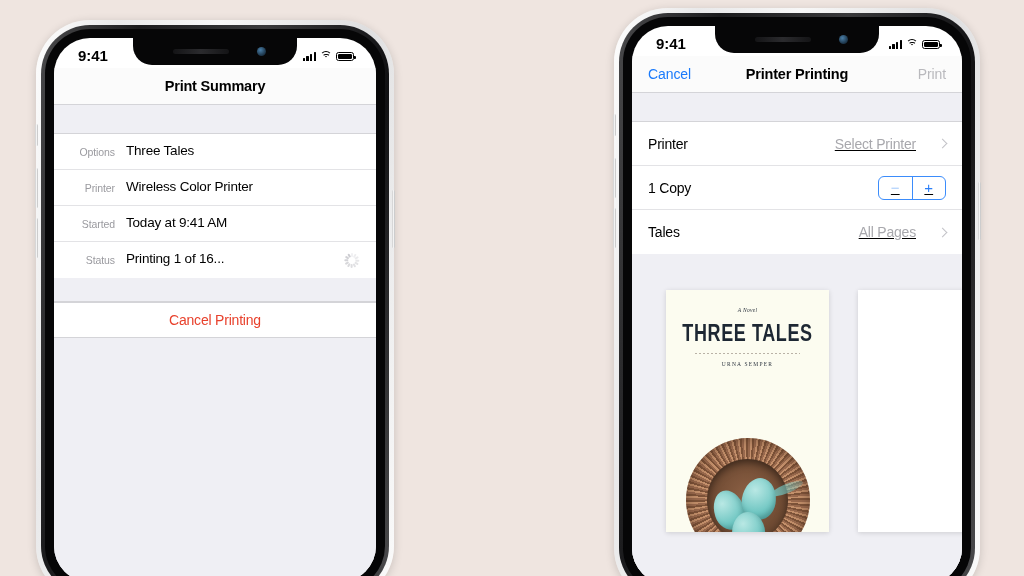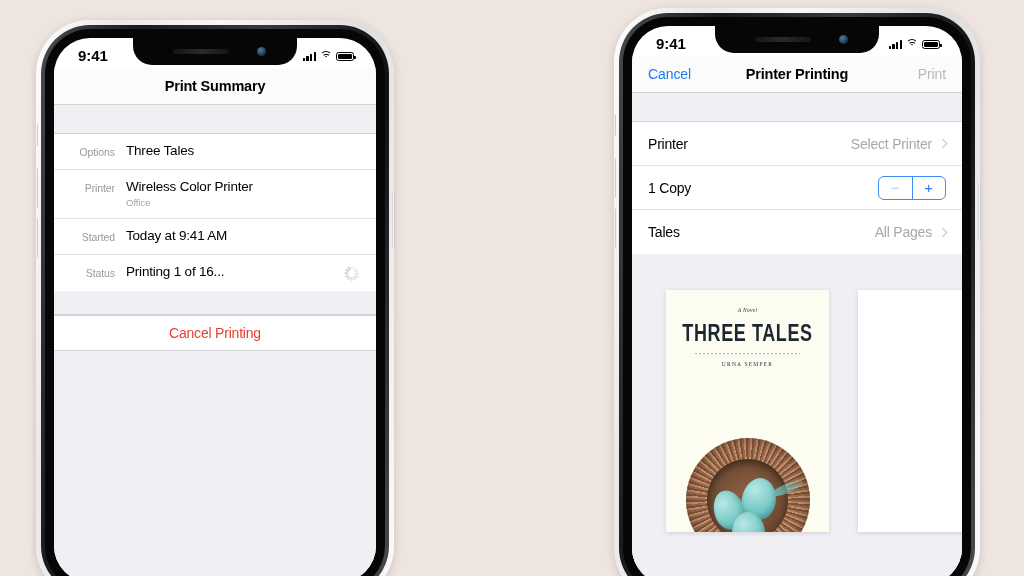--- a/index.html
+++ b/index.html
@@ -127,21 +127,21 @@
                 color:#e8412c; letter-spacing:-0.2px; }
 
   
   .opt-row {
     display:flex; align-items:center; justify-content:space-between;
     height:44px; padding:0 16px; background:#fff;
     border-bottom:1px solid #e3e3e6;
   }
   .opt-row:last-child { border-bottom:none; }
   .opt-label { font-size:14px; color:#000; letter-spacing:-0.2px; }
-  .opt-right { display:flex; align-items:center; gap:7px; }
+  .opt-right { display:flex; align-items:center; gap:23px;text-decoration:underline; }
   .opt-value { font-size:14px; color:#a8a8ad; letter-spacing:-0.2px; }
   .chev { width:7px; height:7px; border-right:1.6px solid #c2c2c7;
           border-top:1.6px solid #c2c2c7; transform:rotate(45deg); }
 
   .stepper { display:flex; width:68px; height:24px; border:1.3px solid #3b8cfb;
              border-radius:6px; overflow:hidden; background:#fff; }
   .stepper .half { flex:1; display:flex; align-items:center; justify-content:center;
                    font-size:15px; line-height:1; }
   .stepper .minus { color:#a9cdfb; }
   .stepper .plus  { color:#2b7ff8; border-left:1.3px solid #3b8cfb; }
@@ -244,21 +244,20 @@
           <div class="row">
             <div class="row-label">Options</div>
             <div class="row-value">Three Tales</div>
             <div class="row-accessory"></div>
           </div>
 
           <div class="row">
             <div class="row-label">Printer</div>
             <div class="row-value">
               <div>Wireless Color Printer</div>
-              <div class="row-sub">Office</div>
             </div>
             <div class="row-accessory"></div>
           </div>
 
 
 
           <div class="row">
             <div class="row-label">Started</div>
             <div class="row-value">Today at 9:41 AM</div>
             <div class="row-accessory"></div>

